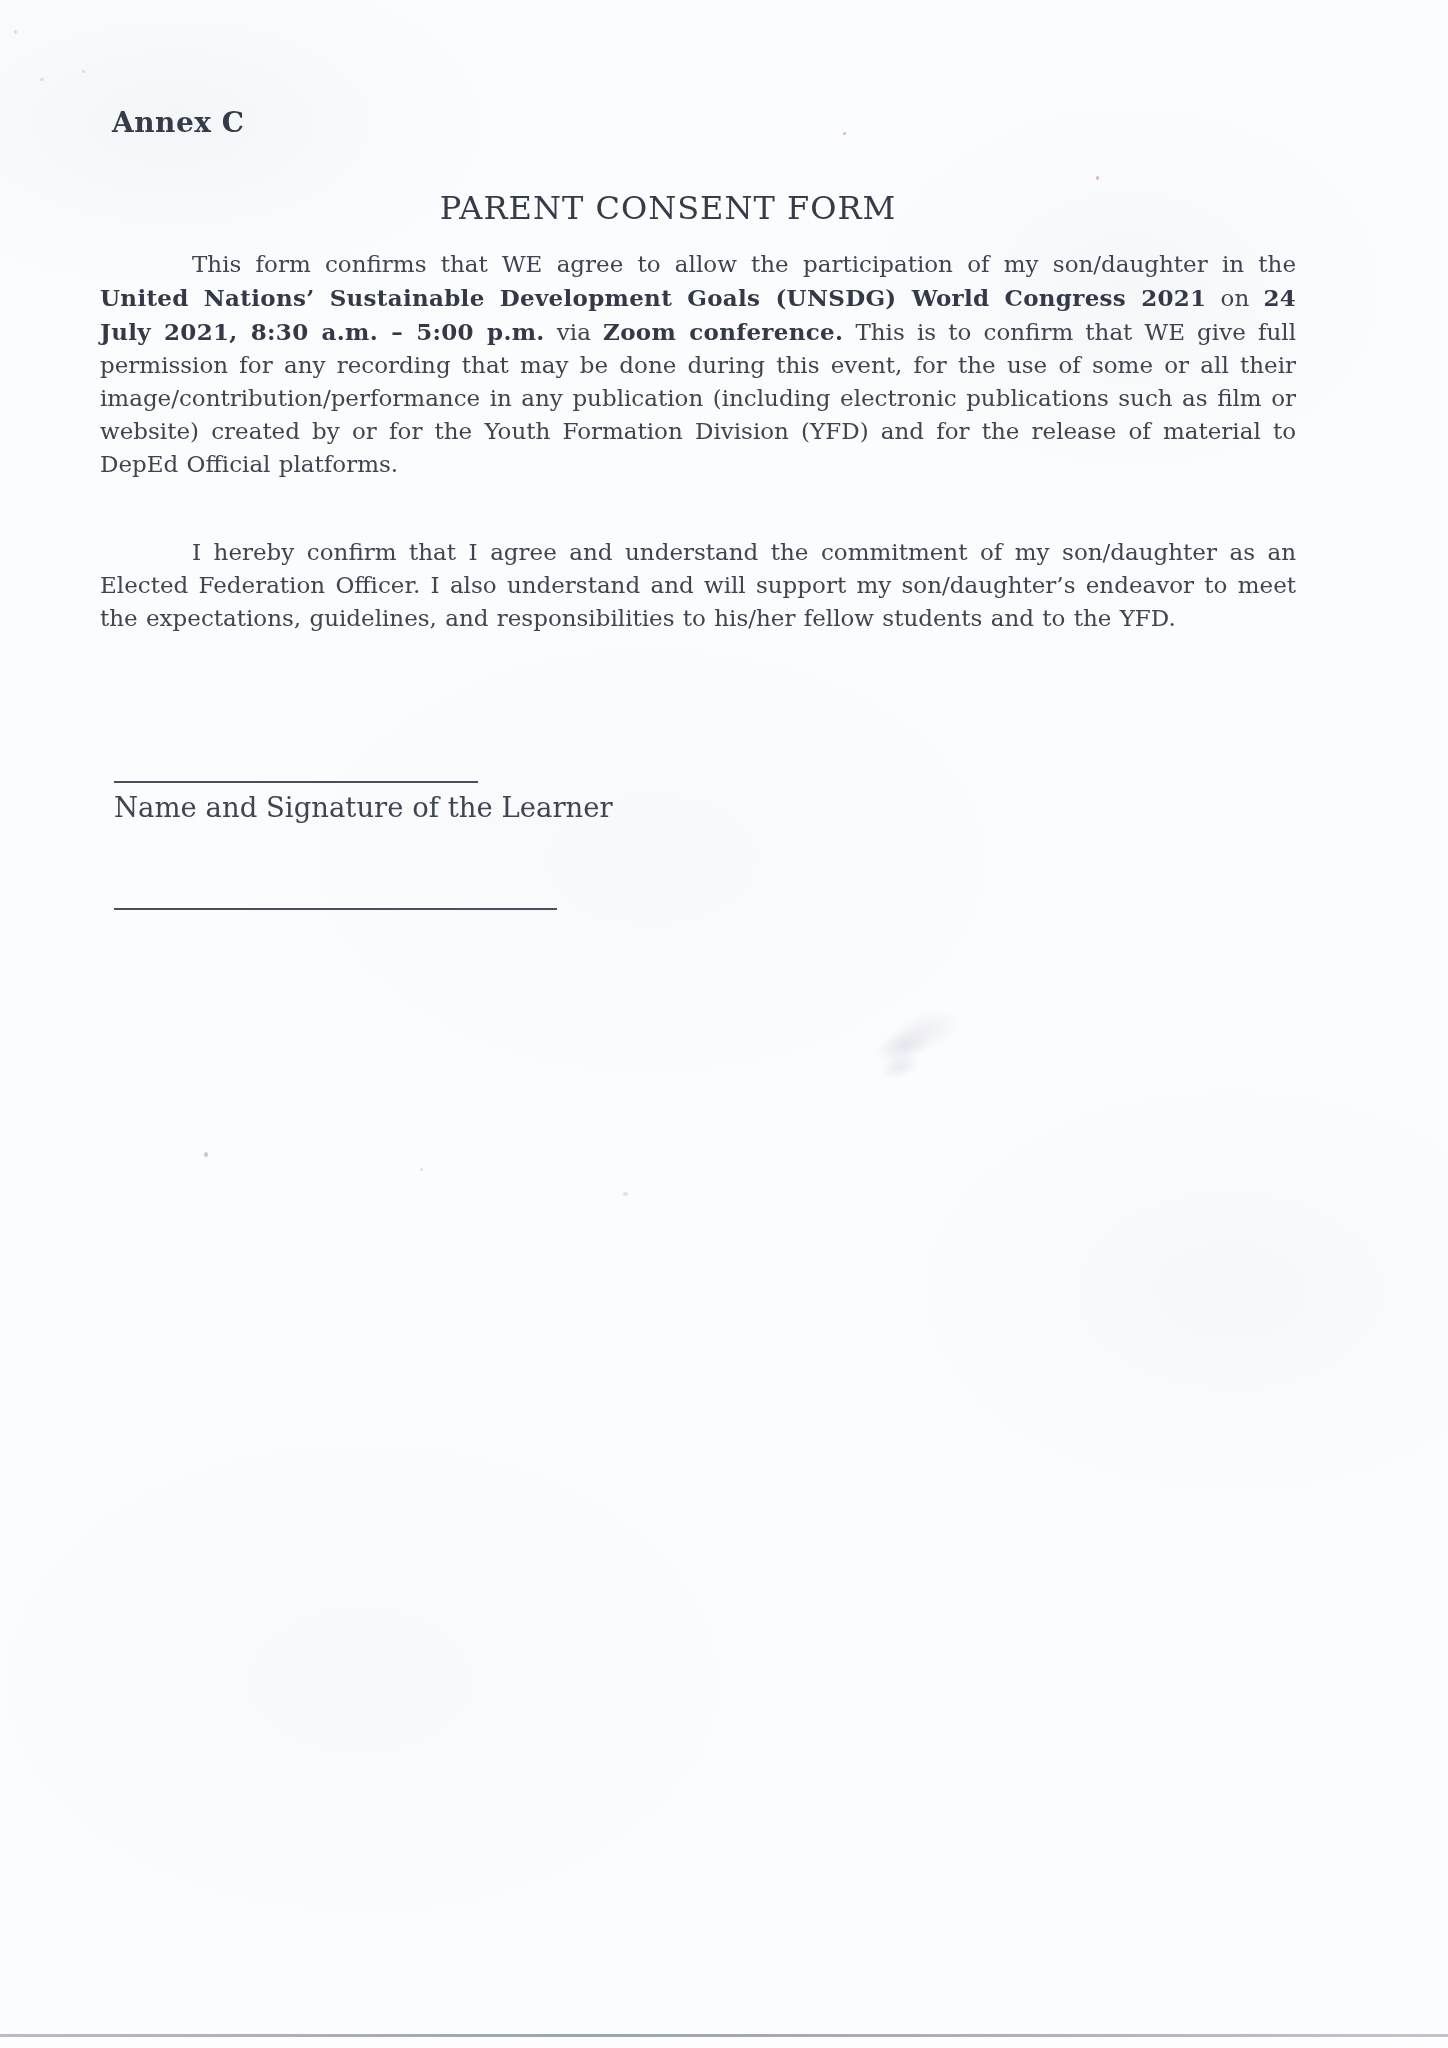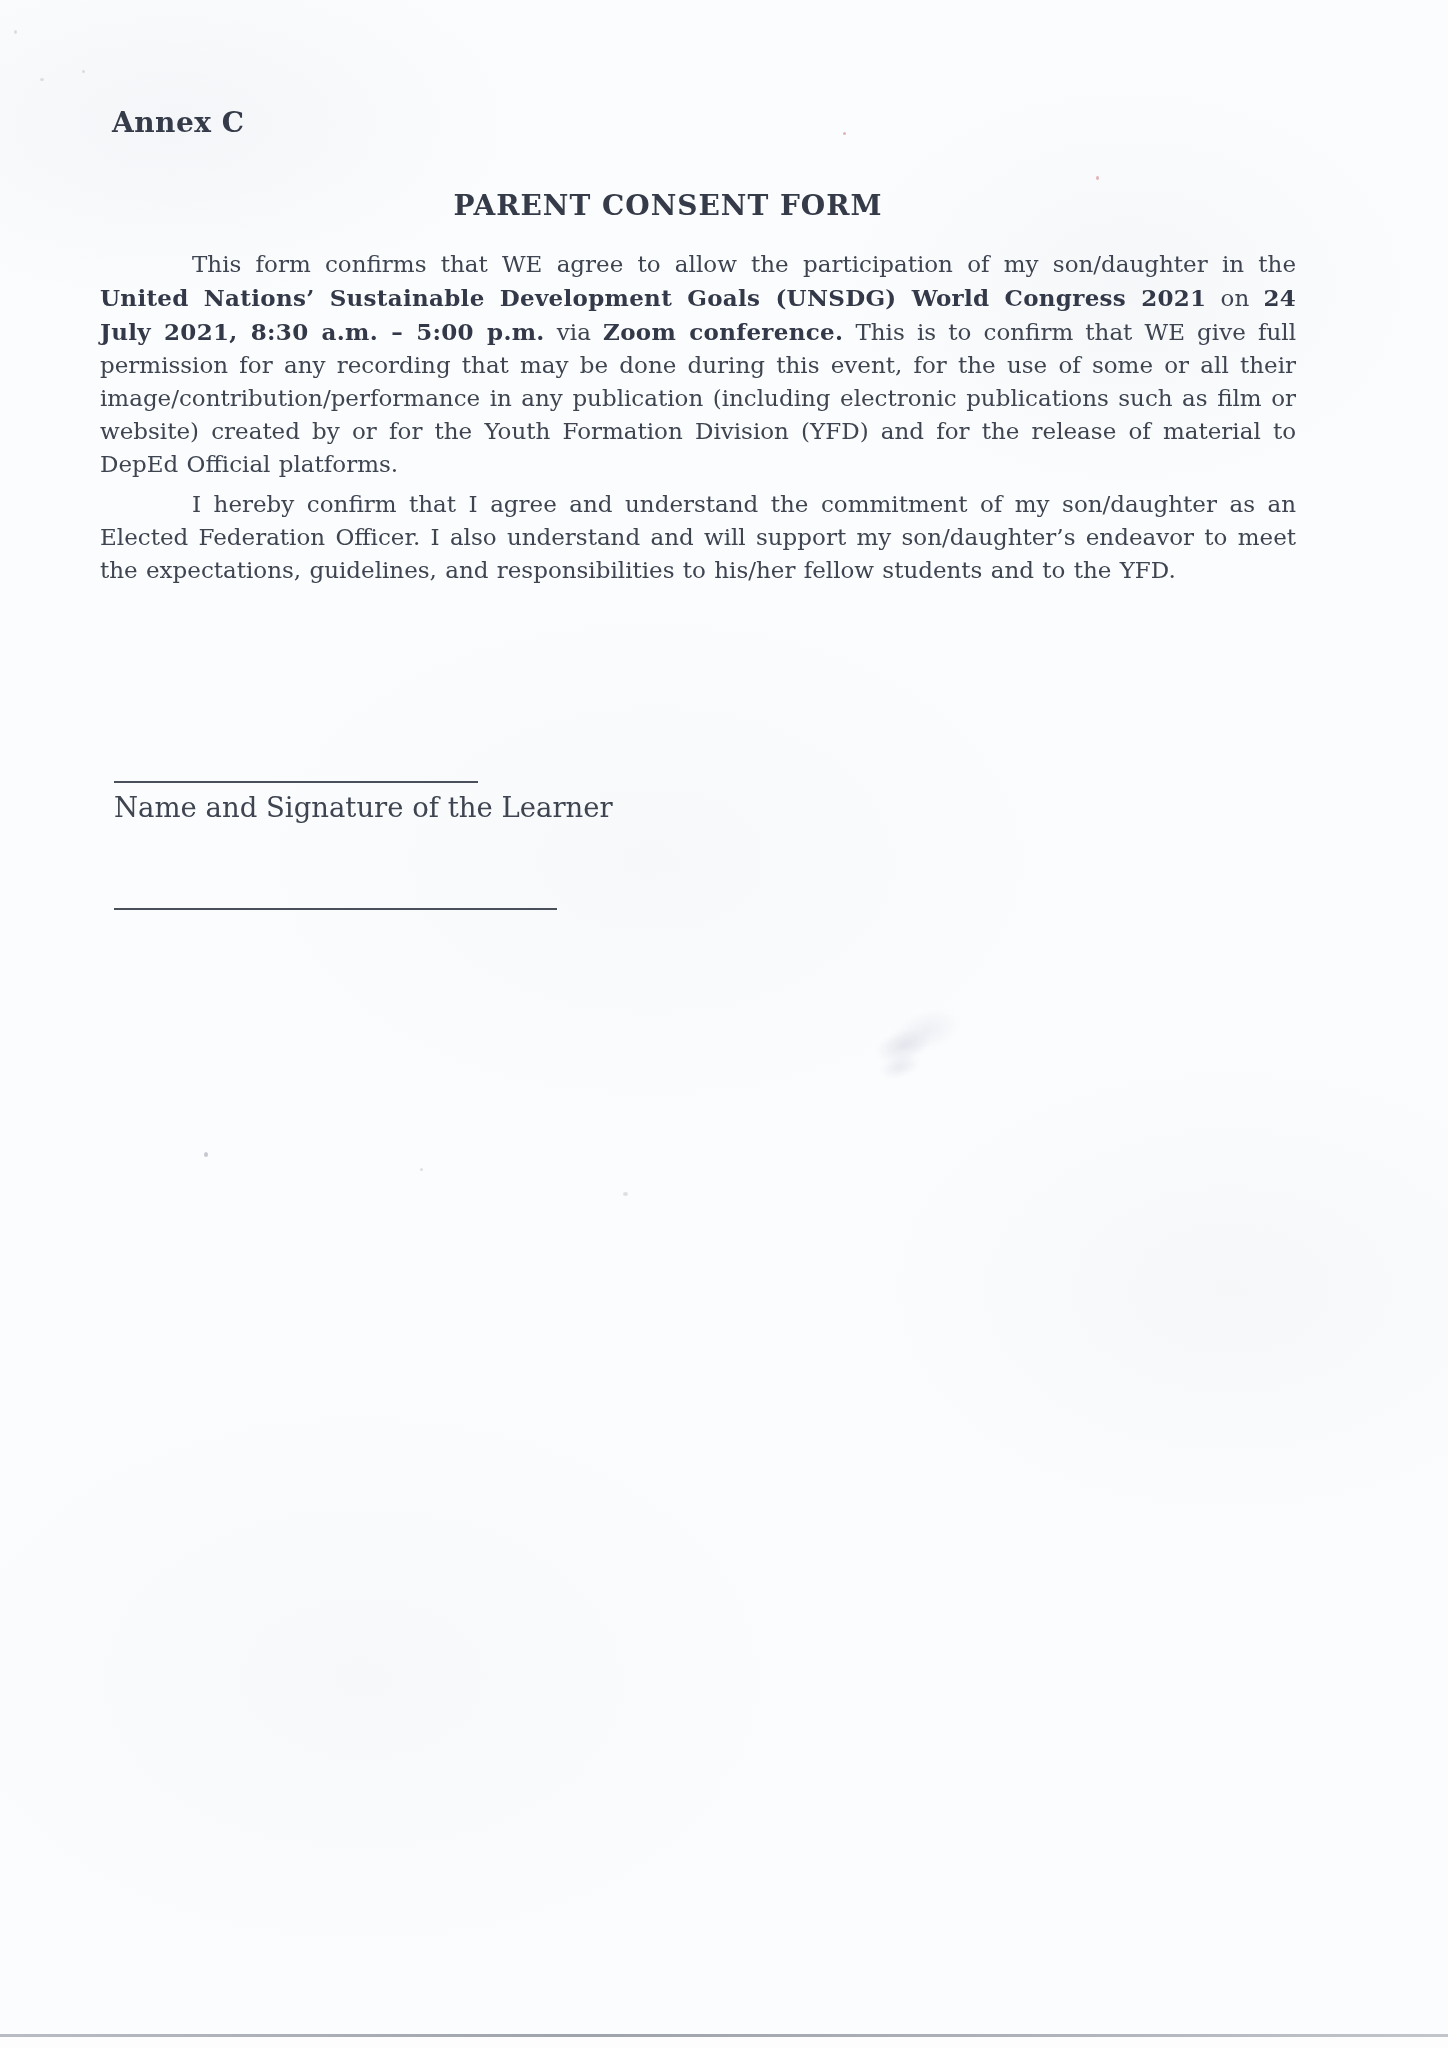--- a/index.html
+++ b/index.html
@@ -26,39 +26,39 @@
     font-weight: bold;
     letter-spacing: 0.5px;
     color: #353b49;
     margin-top: 24px;
   }
   .doc-title {
     position: absolute;
     left: 70px; top: 189px;
     width: 1196px;
     text-align: center;
-    font-size: 28px;
-    font-weight: bold;
+    font-size: 32px;
+    font-weight: normal;
     letter-spacing: 1px;
     color: #353b49;
   }
   .body-para {
     position: absolute;
     left: 100px;
     width: 1196px;
     font-size: 23px;
     line-height: 33px;
     text-align: justify;
     text-indent: 92px;
     word-spacing: 1px;
     color: #3e4450;
   }
   .body-para b { color: #333948; letter-spacing: 0.3px; }
   .para-1 { top: 248px; }
-  .para-2 { top: 488px; }
+  .para-2 { top: 536px; }
   .sig-line {
     position: absolute;
     height: 0;
     border-top: 2.5px solid #4a505b;
   }
   .sig-line-1 { left: 114px; top: 781px; width: 364px; }
   .sig-line-2 { left: 114px; top: 908px; width: 443px; }
   .sig-label {
     position: absolute;
     left: 114px;

